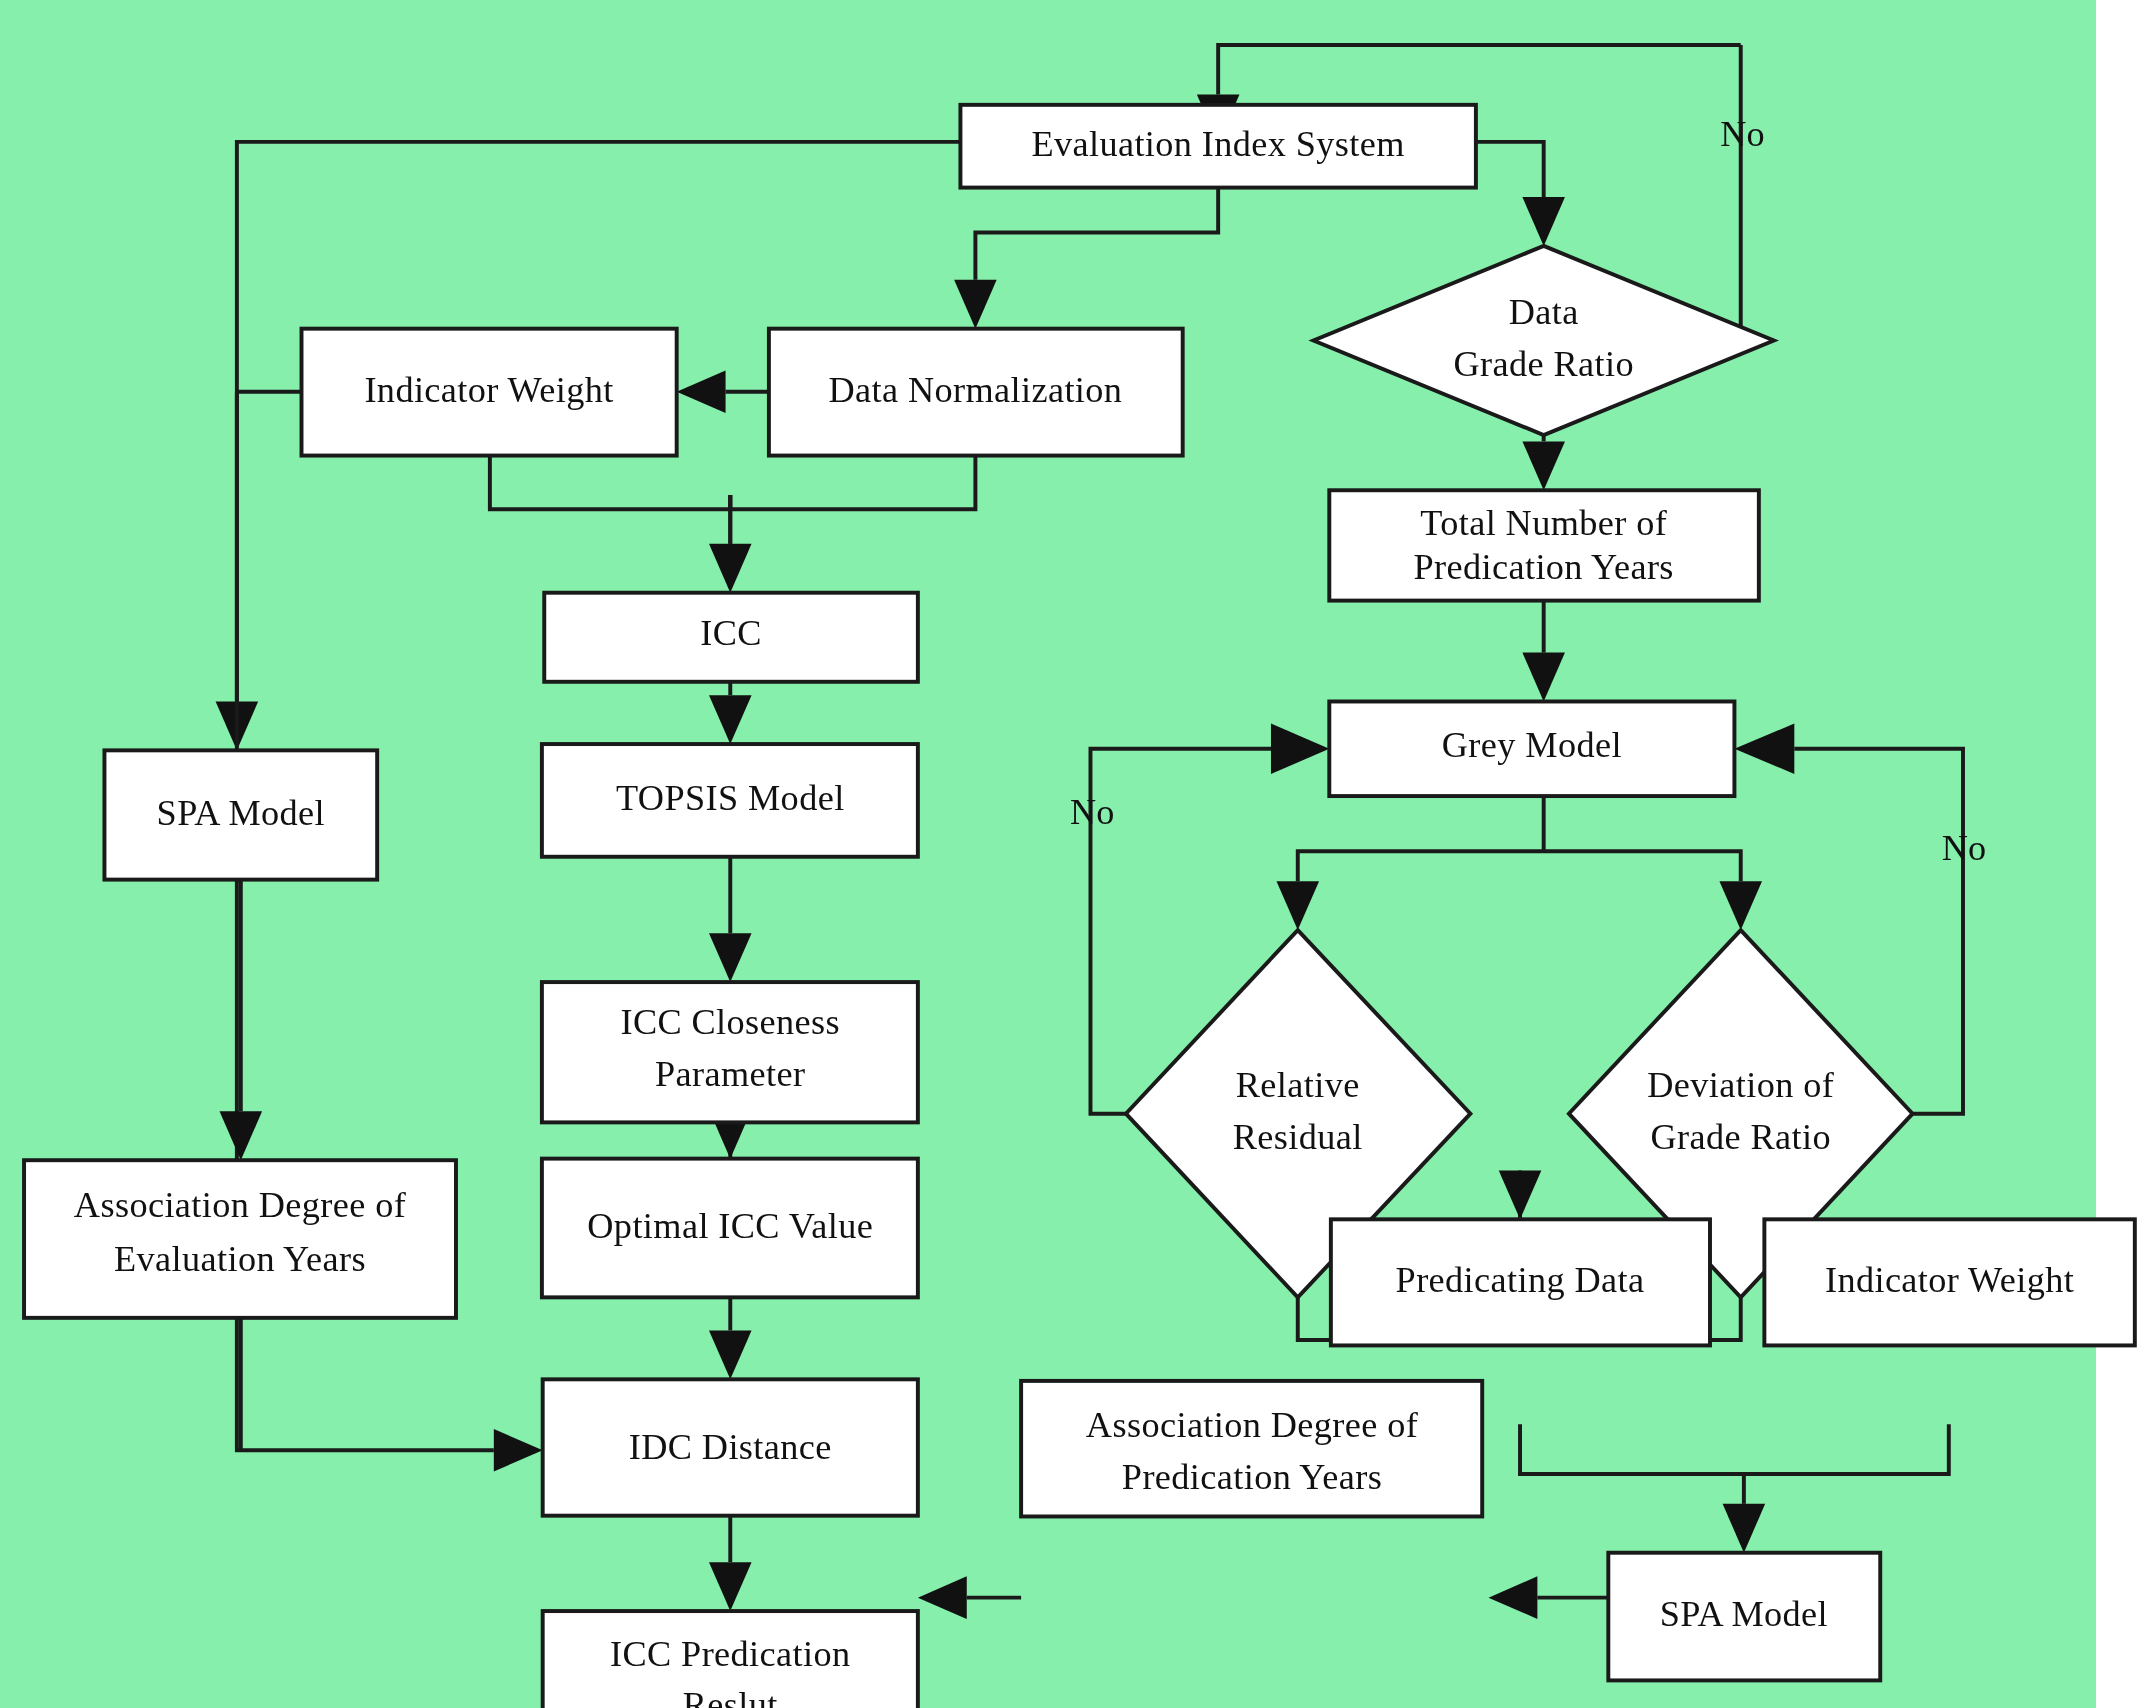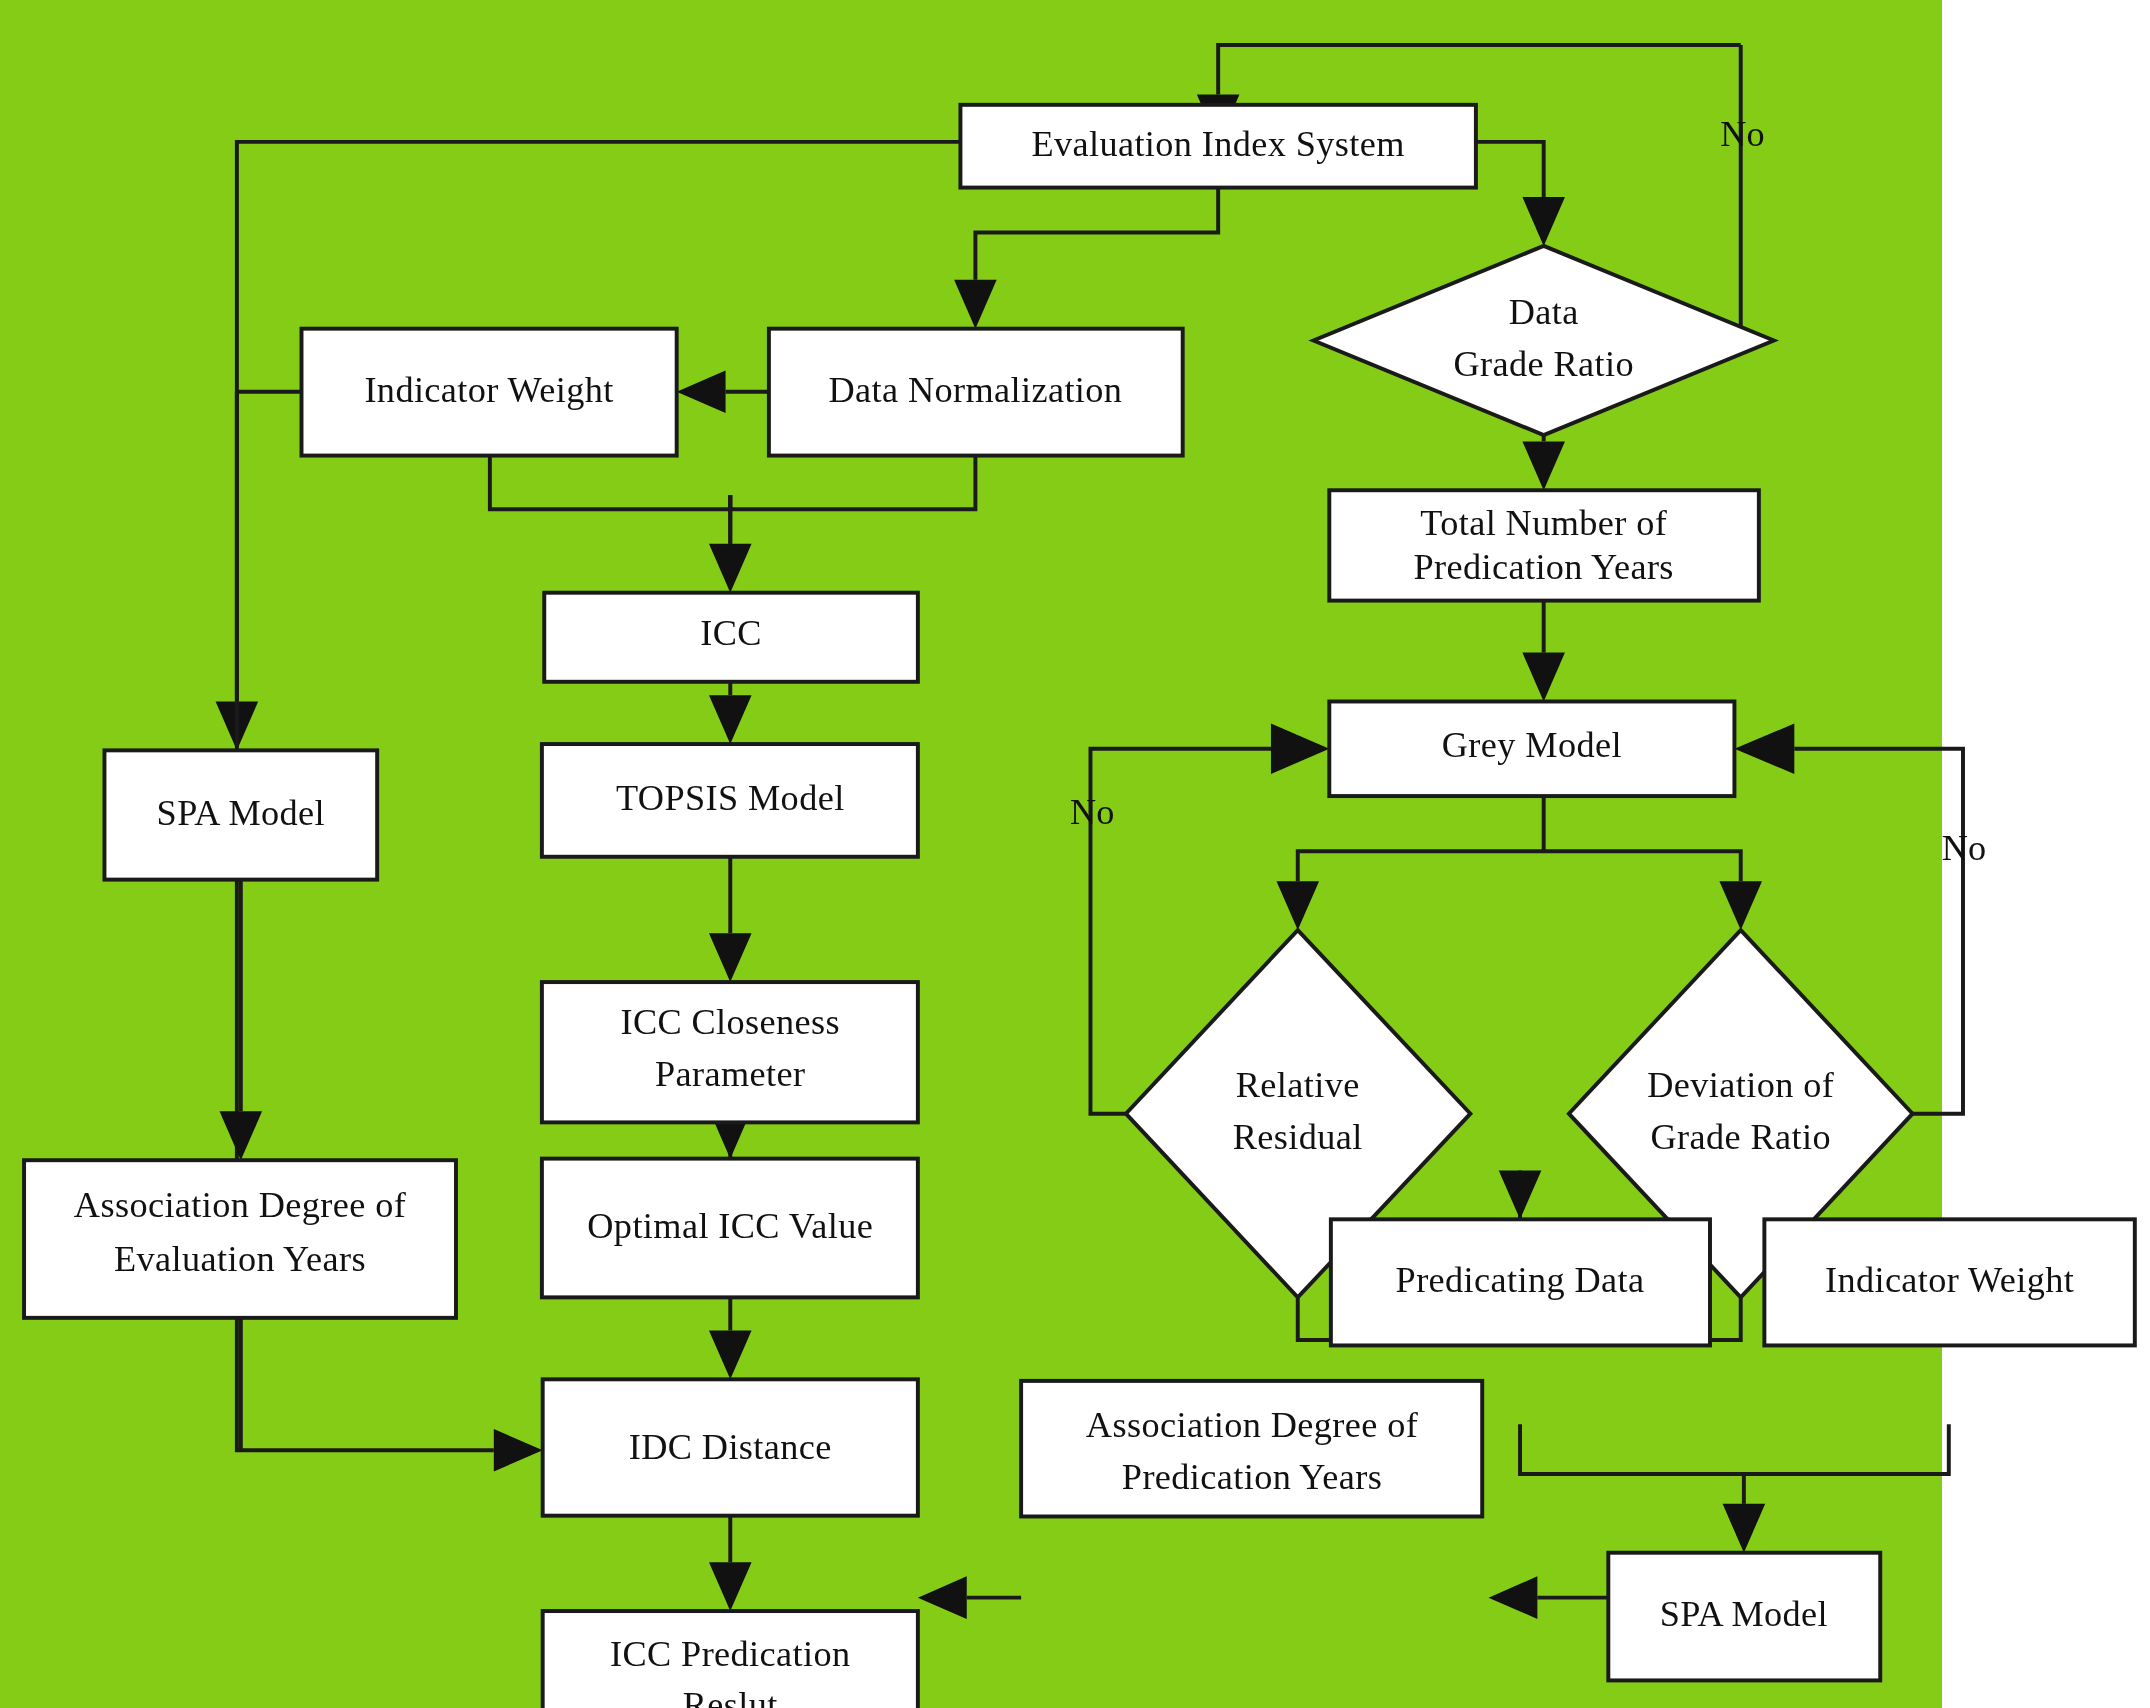--- a/index.html
+++ b/index.html
@@ -2,23 +2,23 @@
 <html style="font-size:12.6px"><head>
 <meta charset="utf-8">
 <style>
   html, body {
     margin: 0;
     padding: 0;
     background: #ffffff;
   }
   #canvas {
     position: relative;
-    width: 1942px;
+    width: 2096px;
     height: 1708px;
-    background: #84cc16;
+    background: #86efac;
     font-family: "Liberation Serif", "DejaVu Serif", serif;
   }
   svg#flow {
     position: absolute;
     left: 0;
     top: 0;
     width: 2151px;
     height: 1708px;
     display: block;
   }

